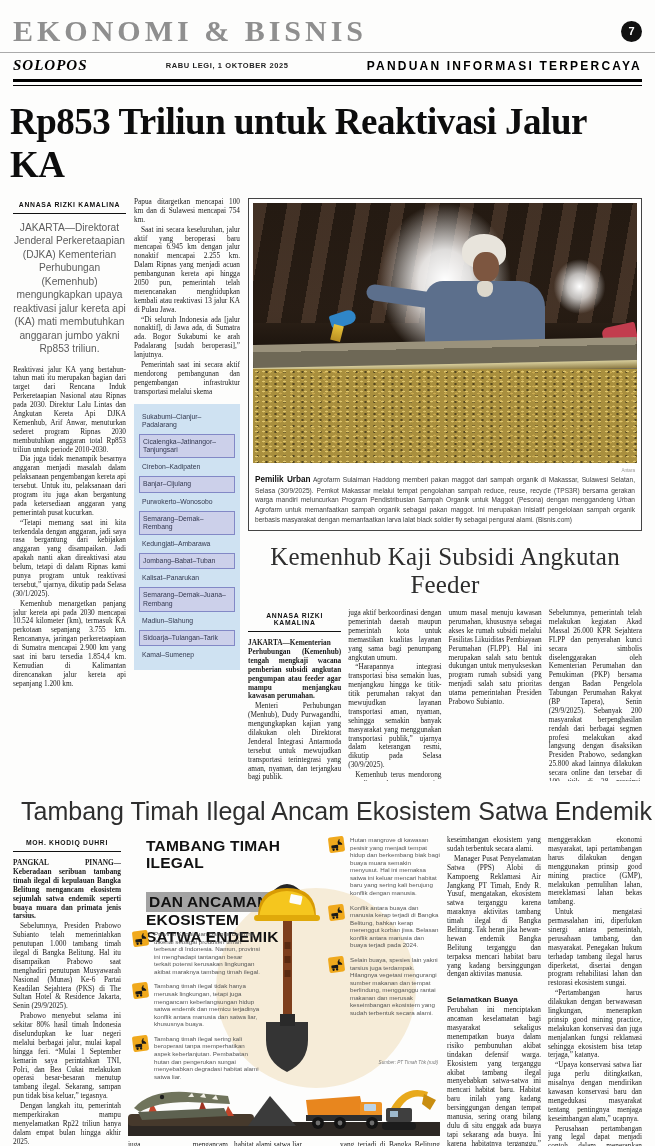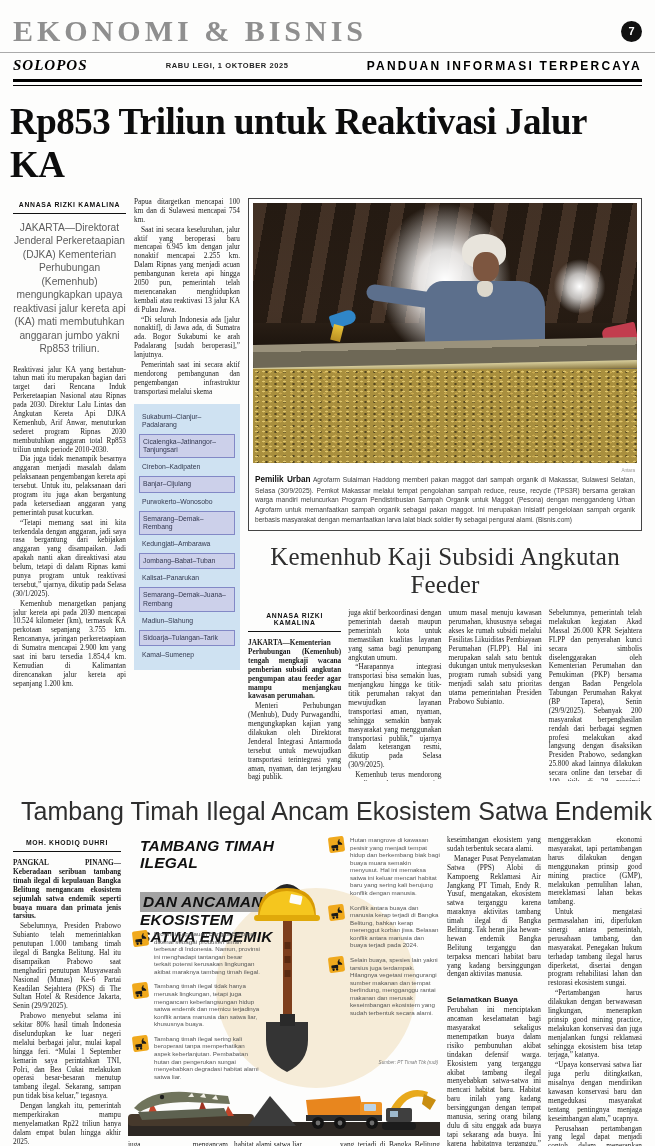--- a/index.html
+++ b/index.html
@@ -61,21 +61,21 @@
   .h3{font-family:"Liberation Sans","DejaVu Sans",sans-serif;font-weight:300;font-size:25px;color:#2e2e2e;text-align:center;margin:16px 0 10px 18px;}
   .a3-cols{display:flex;gap:7px;align-items:flex-start;height:412px;overflow:hidden;}
   .a3-col1{width:108px;flex:none;height:412px;overflow:hidden;}
   .a3-mid{width:312px;flex:none;}
   .a3-col4,.a3-col5{flex:1;min-width:0;height:412px;overflow:hidden;}
   .a3-midcols{display:flex;gap:6px;height:104px;overflow:hidden;margin-top:5px;}
   .a3-midcols .col{flex:1;min-width:0;}
   
   .info{position:relative;height:300px;overflow:hidden;font-family:"Liberation Sans",sans-serif;}
   .info-circle{position:absolute;left:88px;top:52px;width:200px;height:200px;border-radius:50%;background:#f6ecd8;}
-  .info-title{position:absolute;left:12px;top:2px;width:178px;font-weight:bold;font-size:15.5px;line-height:1.08;color:#111;letter-spacing:.2px;font-style:italic;}
+  .info-title{position:absolute;left:18px;top:2px;width:178px;font-weight:bold;font-size:15.5px;line-height:1.08;color:#111;letter-spacing:.2px;}
   .info-title .hl{background:#a3a3a3;display:inline-block;padding:2px 3px;margin-top:20px;}
   .bul{display:flex;gap:5px;margin-bottom:7px;}
   .bul svg{flex:none;}
   .bul-text{font-size:6.2px;line-height:1.22;color:#555;}
   .bul-left{position:absolute;left:4px;top:94px;width:128px;}
   .bul-right{position:absolute;right:0;top:0;width:112px;}
   .source{position:absolute;right:2px;top:224px;font-size:4.6px;color:#777;font-style:italic;}
   .art-shovel{position:absolute;left:116px;top:46px;}
   .art-scene{position:absolute;left:0;top:234px;}
 </style>

